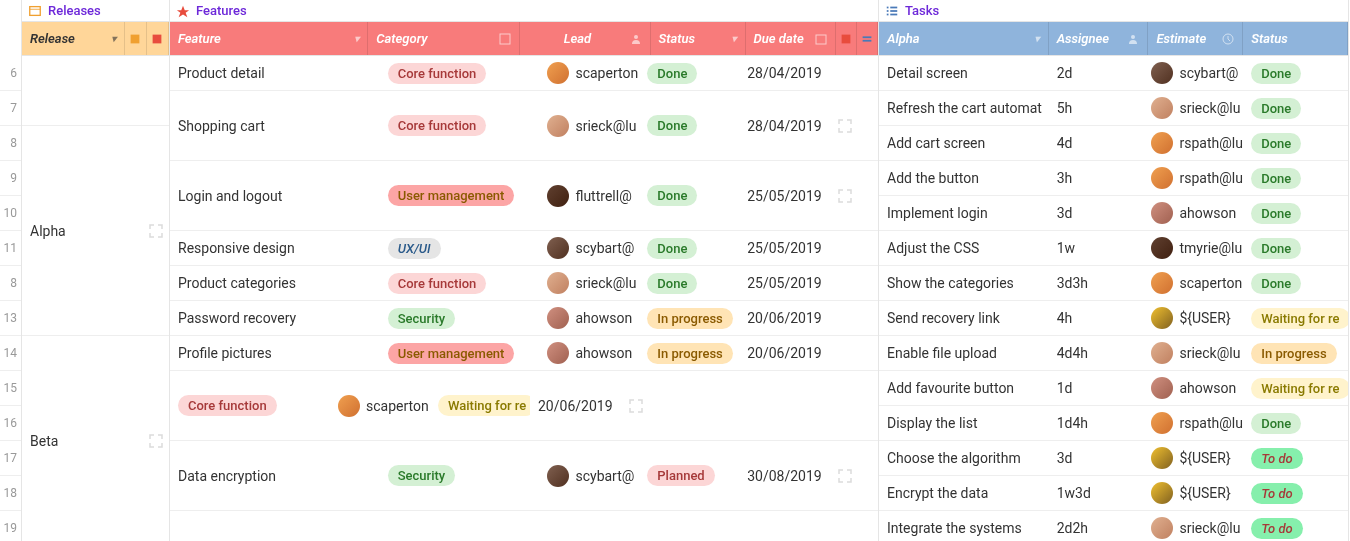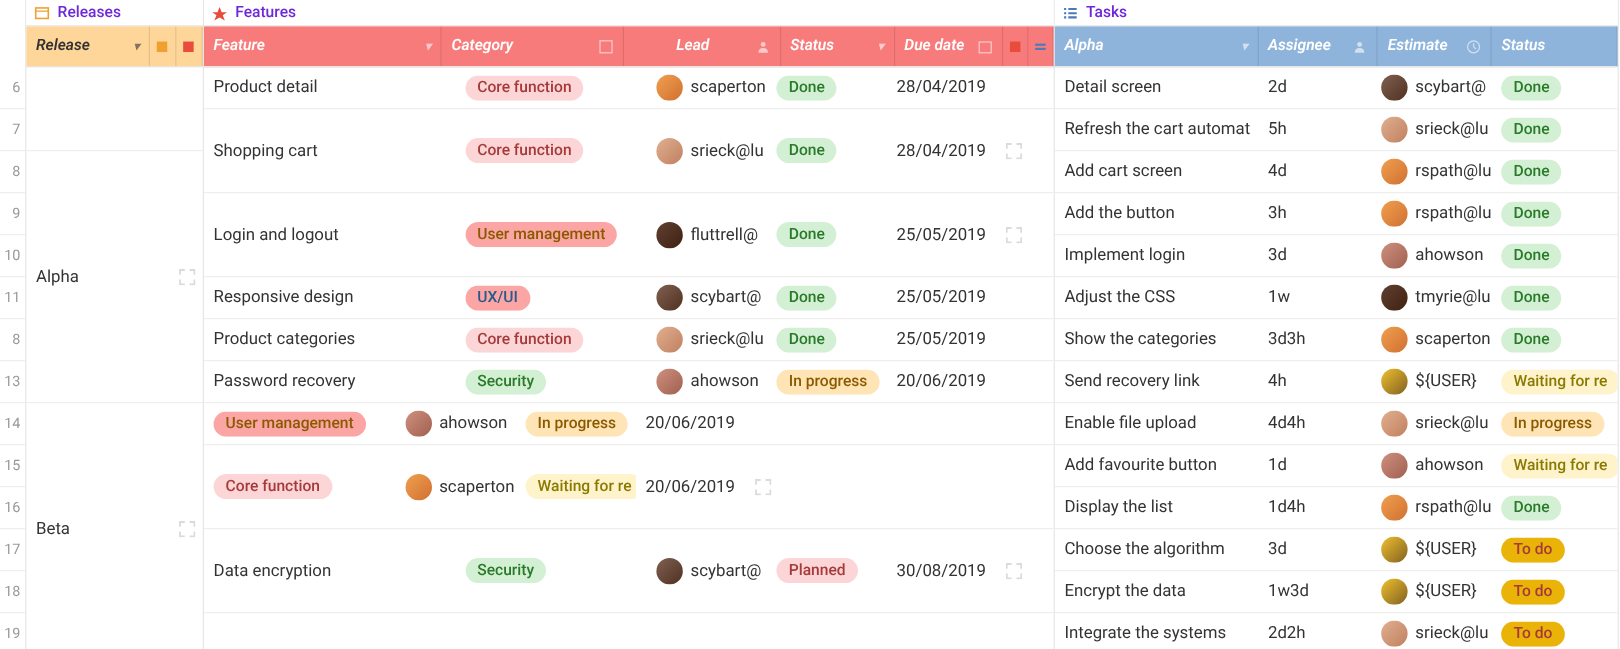--- a/index.html
+++ b/index.html
@@ -23,27 +23,27 @@
 
 .body { flex: 1; overflow: hidden; }
 .row { display: flex; height: 35px; border-bottom: 1px solid #eee; align-items: center; }
 .row.h2 { height: 70px; }
 .row.h6 { height: 210px; }
 .cell { padding: 0 8px; display: flex; align-items: center; gap: 6px; overflow: hidden; white-space: nowrap; }
 
 .badge { padding: 3px 10px; border-radius: 12px; font-size: 13px; font-weight: 500; display: inline-block; }
 .badge-core { background: #fcd6d6; color: #a63939; }
 .badge-usermgmt { background: #fca5a5; color: #8a5a00; }
-.badge-uxui { background: #fca5a5; color: #2a5a8a; }
+.badge-uxui { background: #e5e5e5; color: #2a5a8a; font-style: italic; }
 .badge-security { background: #d4f0d4; color: #2a7a2a; }
 .badge-done { background: #d4f0d4; color: #2a7a2a; }
 .badge-inprogress { background: #ffe4b5; color: #8a5a00; }
 .badge-waiting { background: #fff3cc; color: #8a7a00; }
 .badge-planned { background: #fcd6d6; color: #a63939; }
-.badge-todo { background: #eab308; color: #a63939; }
+.badge-todo { background: #86efac; color: #a63939; font-style: italic; }
 
 .avatar { width: 22px; height: 22px; border-radius: 50%; background: #ccc; display: inline-block; flex-shrink: 0; }
 .av1 { background: linear-gradient(135deg,#f0a050,#d07030); }
 .av2 { background: linear-gradient(135deg,#e0b090,#c08060); }
 .av3 { background: linear-gradient(135deg,#604030,#402010); }
 .av4 { background: linear-gradient(135deg,#806050,#503020); }
 .av5 { background: linear-gradient(135deg,#d09080,#a06050); }
 .av6 { background: linear-gradient(135deg,#f0c030,#806020); }
 
 .expand-icon { width: 16px; height: 16px; opacity: 0.3; display: flex; align-items: center; justify-content: center; }
@@ -293,20 +293,21 @@
             <span>ahowson</span>
           </div>
           <div class="cell" style="width:100px">
             <span class="badge badge-inprogress">In progress</span>
           </div>
           <div class="cell" style="width:95px">20/06/2019</div>
           <div class="cell" style="width:22px;padding:0 3px"></div>
           <div class="cell" style="width:22px"></div>
         </div>
         <div class="row ">
+          <div class="cell ch-feature" style="width:210px">Profile pictures</div>
           <div class="cell" style="width:160px">
             <span class="badge badge-usermgmt">User management</span>
           </div>
           <div class="cell" style="width:100px">
             <span class="avatar av5"></span>
             <span>ahowson</span>
           </div>
           <div class="cell" style="width:100px">
             <span class="badge badge-inprogress">In progress</span>
           </div>

